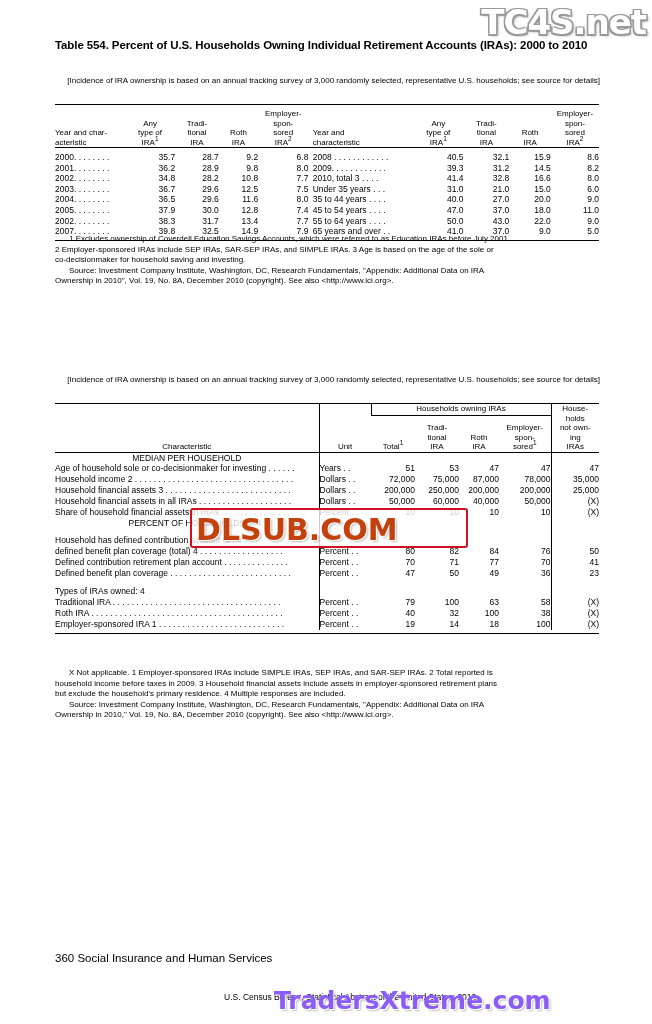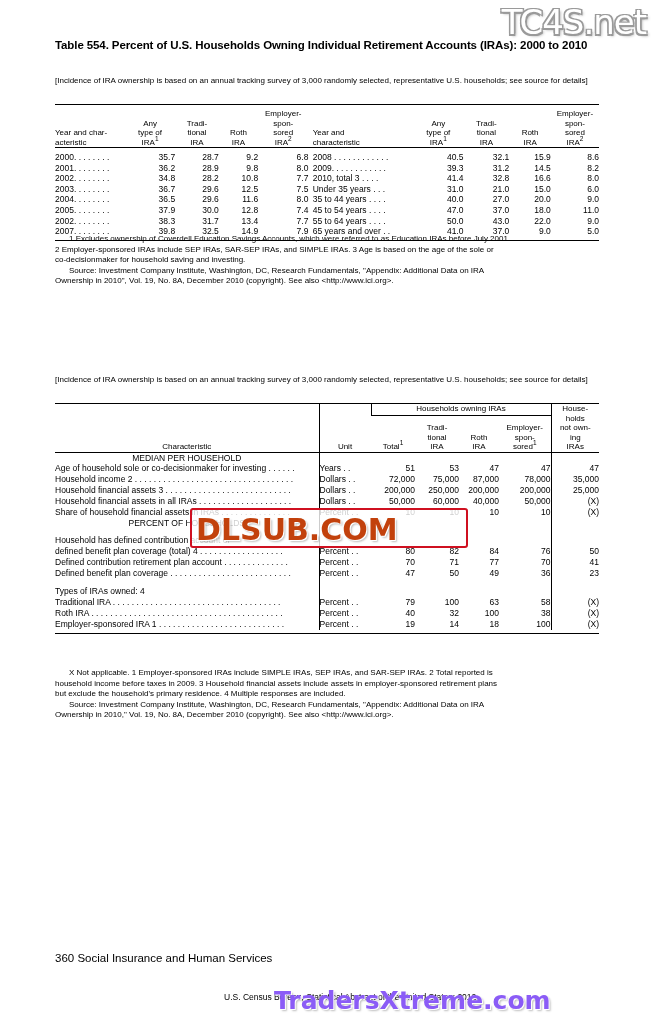--- a/index.html
+++ b/index.html
@@ -20,21 +20,21 @@
     left: 0; top: 0;
     width: 652px;
     height: 1024px;
   }
   
   .wm-tc4s {
     position: absolute;
     right: 6px;
     top: 2px;
     font-family: "DejaVu Sans", sans-serif;
-    font-weight: normal;
+    font-weight: bold;
     font-size: 34px;
     color: #ffffff;
     text-shadow:
       -1.5px -1.5px 0 #9a9a9a,
        1.5px -1.5px 0 #9a9a9a,
       -1.5px  1.5px 0 #9a9a9a,
        1.5px  1.5px 0 #9a9a9a,
        2px 2px 3px rgba(0,0,0,.35);
     letter-spacing: -1px;
   }
@@ -77,20 +77,21 @@
     position: absolute;
     font-size: 11.5px;
     font-weight: bold;
     line-height: 14px;
     letter-spacing: -0.1px;
   }
   .bracket-note {
     position: absolute;
     font-size: 8px;
     line-height: 10px;
+    text-align: right;
   }
   .footnotes {
     position: absolute;
     font-size: 8px;
     line-height: 10.5px;
   }
   .footnotes .ind { padding-left: 14px; display: block; }
   sup { font-size: 6.5px; vertical-align: super; line-height: 0; }
   
   table {

